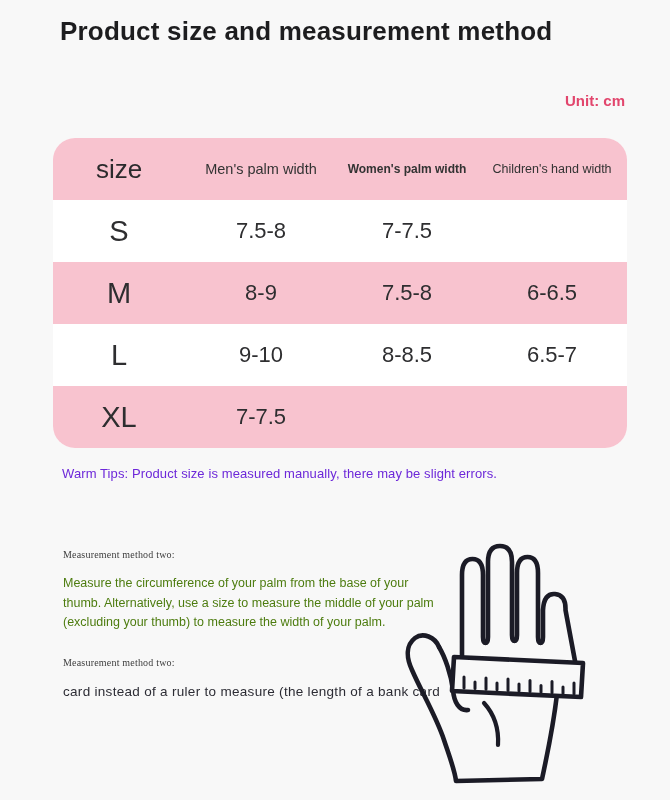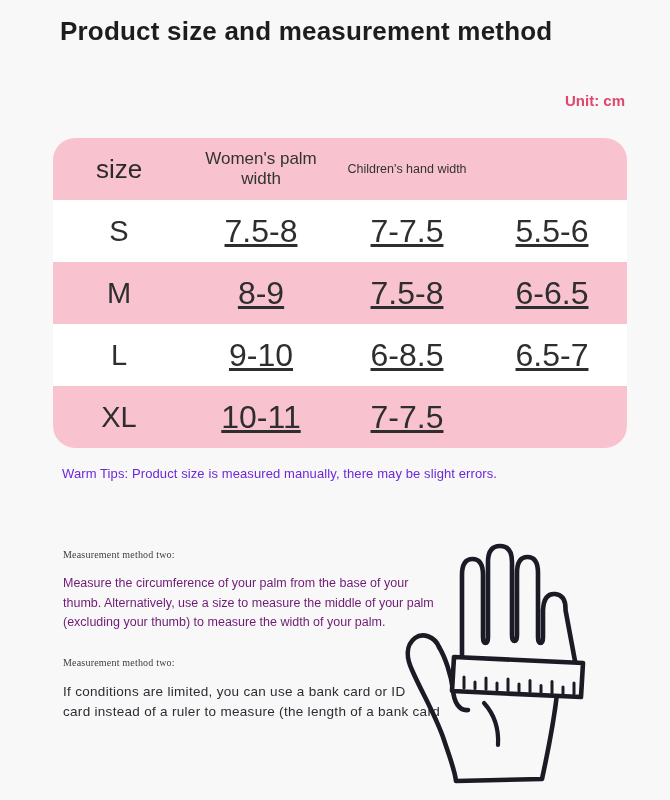--- a/index.html
+++ b/index.html
@@ -24,92 +24,90 @@
   }
   .trow{
     display:grid;grid-template-columns:132px 152px 140px 150px;
     height:62px;align-items:center;
   }
   .trow.pink{background:var(--pink,#f8c3cf);}
   .tcell{text-align:center;color:#2e2e30;}
   .size-head{font-size:26px;color:#2a2a2c;}
   .colhead{font-weight:500;color:#333;}
   .colhead.men{font-size:14.5px;}
-  .colhead.women{font-size:17px;}
+  .colhead.women{font-size:12px;font-weight:bold;}
   .colhead.children{font-size:12.5px;}
   .sz{font-size:29px;}
-  .val{font-size:32px;text-decoration:underline;}
+  .val{font-size:22px;}
   .warm-tips{
     position:absolute;left:62px;top:466px;
     font-size:13px;color:#6d28d9;letter-spacing:.1px;
   }
   .method{position:absolute;left:63px;}
   .method-1{top:549px;}
   .method-2{top:657px;}
   .mlabel{font-size:10px;color:#3d3d3d;margin-bottom:14px;letter-spacing:.2px;font-family:Liberation Serif, serif;}
-  .method-1 .mline{font-size:12.5px;line-height:19.5px;color:#701a75;}
+  .method-1 .mline{font-size:12.5px;line-height:19.5px;color:#4d7c0f;}
   .method-2 .mline{font-size:13.5px;line-height:20px;color:#2c2c34;letter-spacing:.3px;}
   .hand-illustration{position:absolute;left:390px;top:530px;width:280px;height:270px;}
 </style>
 </head>
 <body>
 
 <div class="page">
 
   <h1 class="page-title">Product size and measurement method</h1>
 
   <div class="unit-label">Unit: cm</div>
 
   <div class="size-table">
     <div class="trow pink">
       <div class="tcell size-head">size</div>
+      <div class="tcell colhead men">Men's palm width</div>
       <div class="tcell colhead women">Women's palm width</div>
       <div class="tcell colhead children">Children's hand width</div>
     </div>
 
     <div class="trow">
       <div class="tcell sz">S</div>
       <div class="tcell val">7.5-8</div>
       <div class="tcell val">7-7.5</div>
-      <div class="tcell val">5.5-6</div>
     </div>
 
     <div class="trow pink">
       <div class="tcell sz">M</div>
       <div class="tcell val">8-9</div>
       <div class="tcell val">7.5-8</div>
       <div class="tcell val">6-6.5</div>
     </div>
 
     <div class="trow">
       <div class="tcell sz">L</div>
       <div class="tcell val">9-10</div>
-      <div class="tcell val">6-8.5</div>
+      <div class="tcell val">8-8.5</div>
       <div class="tcell val">6.5-7</div>
     </div>
 
     <div class="trow pink">
       <div class="tcell sz">XL</div>
-      <div class="tcell val">10-11</div>
       <div class="tcell val">7-7.5</div>
     </div>
   </div>
 
   <div class="warm-tips">Warm Tips: Product size is measured manually, there may be slight errors.</div>
 
   <div class="method method-1">
     <div class="mlabel">Measurement method two:</div>
     <div class="mline">Measure the circumference of your palm from the base of your</div>
     <div class="mline">thumb. Alternatively, use a size to measure the middle of your palm</div>
     <div class="mline">(excluding your thumb) to measure the width of your palm.</div>
   </div>
 
   <div class="method method-2">
     <div class="mlabel">Measurement method two:</div>
-    <div class="mline">If conditions are limited, you can use a bank card or ID</div>
     <div class="mline">card instead of a ruler to measure (the length of a bank card</div>
   </div>
 
   <svg class="hand-illustration" viewBox="0 0 280 270" xmlns="http://www.w3.org/2000/svg" aria-hidden="true">
     <g fill="none" stroke="var(--ink,#1b1b26)" stroke-width="4.6" stroke-linecap="round" stroke-linejoin="round">
 
       <path d="M72,128 L72,45 Q72,29 82.5,29 Q93,29 93,45 L93,107 Q93,113 95.5,113 Q98,113 98,107 L98,32 Q98,16 110,16 Q122,16 122,32 L122,105 Q122,111 124.5,111 Q127,111 127,105 L127,43 Q127,27 137.5,27 Q148,27 148,43 L148,107 Q148,113 150.5,113 Q153,113 153,107 L153,80 Q154,63 165,64 Q176,65 175.5,80 L185,131"></path>
 
       <path d="M49,117 C45,107 33,102 25,108 C16,115 16,127 22,140 C32,163 46,186 54,210 C60,228 65,241 66,251 L152,249 C156,230 163,199 167,164"></path>
 

